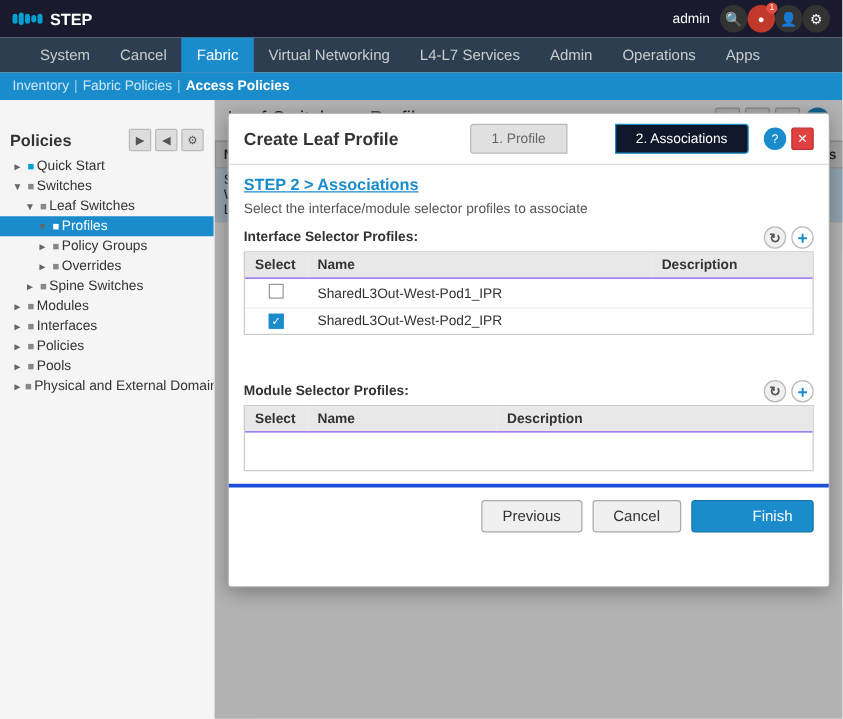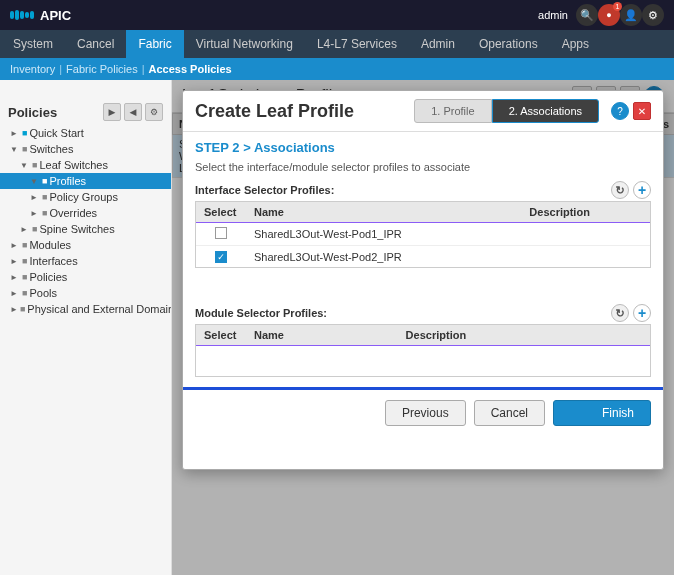--- a/index.html
+++ b/index.html
@@ -4,21 +4,21 @@
   <style>
     * { box-sizing: border-box; margin: 0; padding: 0; }
     body { font-family: Arial, sans-serif; font-size: 12px; background: #f0f0f0; width: 674px; height: 575px; overflow: hidden; }
 
     
     .top-bar { background: #1a1a2e; display: flex; align-items: center; height: 30px; padding: 0 10px; }
     .top-icon { width: 22px; height: 22px; border-radius: 50%; background: #333; display: flex; align-items: center; justify-content: center; cursor: pointer; font-size: 11px; color: white; }
     .top-icon.alert { background: #c0392b; }
 
     
-    .nav-bar { background: #2c3e50; display: flex; align-items: center; height: 28px; padding: 0 1px; }
+    .nav-bar { background: #2c3e50; display: flex; align-items: center; height: 28px; padding: 0 20px; }
     .nav-item { color: #ccc; padding: 0 12px; height: 28px; display: flex; align-items: center; cursor: pointer; font-size: 12px; }
     .nav-item.active { color: white; background: #1a8ccc; }
 
     
     .breadcrumb-bar { background: #1a8ccc; display: flex; align-items: center; height: 22px; padding: 0 10px; }
     .breadcrumb-item { color: #cce8f8; font-size: 11px; cursor: pointer; }
     .breadcrumb-sep { color: #9dd0ef; margin: 0 4px; font-size: 11px; }
     .breadcrumb-item.active { color: white; font-weight: bold; }
 
     
@@ -50,34 +50,34 @@
     .table-container { overflow: auto; }
     .data-table { width: 100%; border-collapse: collapse; font-size: 11px; }
     .data-table th { background: #e8e8e8; border: 1px solid #ccc; padding: 4px 6px; text-align: left; font-weight: bold; color: #333; white-space: nowrap; }
     .data-table td { border: 1px solid #e0e0e0; padding: 3px 6px; color: #333; }
     .data-table tr.selected td { background: #d0e8f8; }
 
     
     .modal-overlay { position: absolute; top: 0; left: 0; right: 0; bottom: 0; background: rgba(0,0,0,0.3); display: flex; align-items: flex-start; justify-content: flex-start; padding: 10px; }
     .modal { background: white; border: 1px solid #aaa; border-radius: 3px; width: 500px; min-height: 380px; box-shadow: 0 4px 15px rgba(0,0,0,0.3); position: relative; margin-top: 0; }
     .modal-title-bar { display: flex; align-items: center; justify-content: space-between; padding: 8px 12px; border-bottom: 1px solid #ddd; }
-    .modal-title { font-size: 18px; font-weight: bold; color: #333; }
+    .modal-title { font-size: 14px; font-weight: bold; color: #333; }
     .modal-icon-btn { width: 18px; height: 18px; border: 1px solid #bbb; background: #f0f0f0; border-radius: 2px; display: flex; align-items: center; justify-content: center; cursor: pointer; font-size: 10px; color: #666; }
     .modal-icon-btn.close { background: #e04040; color: white; border-color: #c03030; }
 
     
     .step-tabs { display: flex; justify-content: flex-end; padding: 8px 12px 0; }
     .step-tab { padding: 5px 16px; font-size: 11px; cursor: pointer; border: 1px solid #bbb; background: #e0e0e0; color: #666; }
     .step-tab:first-child { border-radius: 3px 0 0 3px; }
     .step-tab:last-child { border-radius: 0 3px 3px 0; }
-    .step-tab.active { background: #404040; color: white; border-color: #1a8ccc; }
+    .step-tab.active { background: #0f172a; color: white; border-color: #1a8ccc; }
 
     
     .step-header { padding: 8px 12px 4px; }
-    .step-title { color: #1a8ccc; font-size: 13px; font-weight: bold; }
+    .step-title { color: #1a8ccc; font-size: 13px; font-weight: bold; text-decoration: underline; }
     .step-desc { color: #555; font-size: 11px; padding: 2px 12px; }
 
     .section-label { color: #333; font-size: 11px; font-weight: bold; padding: 6px 12px 2px; display: flex; align-items: center; justify-content: space-between; }
     .section-icons { display: flex; gap: 4px; }
     .section-icon-btn { width: 18px; height: 18px; border: 1px solid #bbb; background: #f0f0f0; border-radius: 50%; display: flex; align-items: center; justify-content: center; cursor: pointer; font-size: 11px; color: #555; }
     .section-icon-btn.add { background: white; }
 
     .modal-table-wrap { margin: 0 12px; border: 1px solid #ccc; }
     .modal-table { width: 100%; border-collapse: collapse; font-size: 11px; }
     .modal-table th { background: #e8e8e8; border-bottom: 1px solid #8b5cf6; padding: 4px 8px; text-align: left; font-weight: bold; color: #333; }
@@ -104,21 +104,21 @@
 <body>
 
 <div class="top-bar">
   <div class="cisco-dots">
     <div class="cisco-dot tall"></div>
     <div class="cisco-dot" style="height:10px;border-radius:2px;width:4px;background:#00a0d1;"></div>
     <div class="cisco-dot tall"></div>
     <div class="cisco-dot" style="height:6px;border-radius:2px;width:4px;background:#00a0d1;"></div>
     <div class="cisco-dot tall"></div>
   </div>
-  <span style="color:white;font-size:13px;font-weight:bold;margin-left:6px;margin-right:auto;">APIC</span>
+  <span style="color:white;font-size:13px;font-weight:bold;margin-left:6px;margin-right:auto;">STEP</span>
   <span style="color:white;font-size:11px;margin-right:8px;">admin</span>
   <div class="top-icon">🔍</div>
   <div class="top-icon alert" style="position:relative;">
     <span style="font-size:9px;">●</span>
     <span style="position:absolute;top:-2px;right:-2px;background:#e74c3c;color:white;font-size:7px;border-radius:50%;width:9px;height:9px;display:flex;align-items:center;justify-content:center;">1</span>
   </div>
   <div class="top-icon">👤</div>
   <div class="top-icon">⚙</div>
 </div>
 
@@ -248,21 +248,21 @@
         </tbody>
       </table>
     </div>
 
     <div class="modal-overlay">
       <div class="modal">
         <div class="modal-title-bar">
           <span class="modal-title">Create Leaf Profile</span>
           <div style="display:flex;align-items:center;gap:4px;">
 
-            <div class="step-tabs" style="padding:0;margin-right:8px;">
+            <div class="step-tabs" style="padding:0;margin-right:8px;gap:38px;">
               <div class="step-tab">1. Profile</div>
               <div class="step-tab active">2. Associations</div>
             </div>
             <div class="modal-icon-btn" style="border-radius:50%;background:#1a8ccc;color:white;border-color:#1a8ccc;">?</div>
             <div class="modal-icon-btn close">✕</div>
           </div>
         </div>
 
         <div class="step-header">
           <div class="step-title">STEP 2 &gt; Associations</div>

